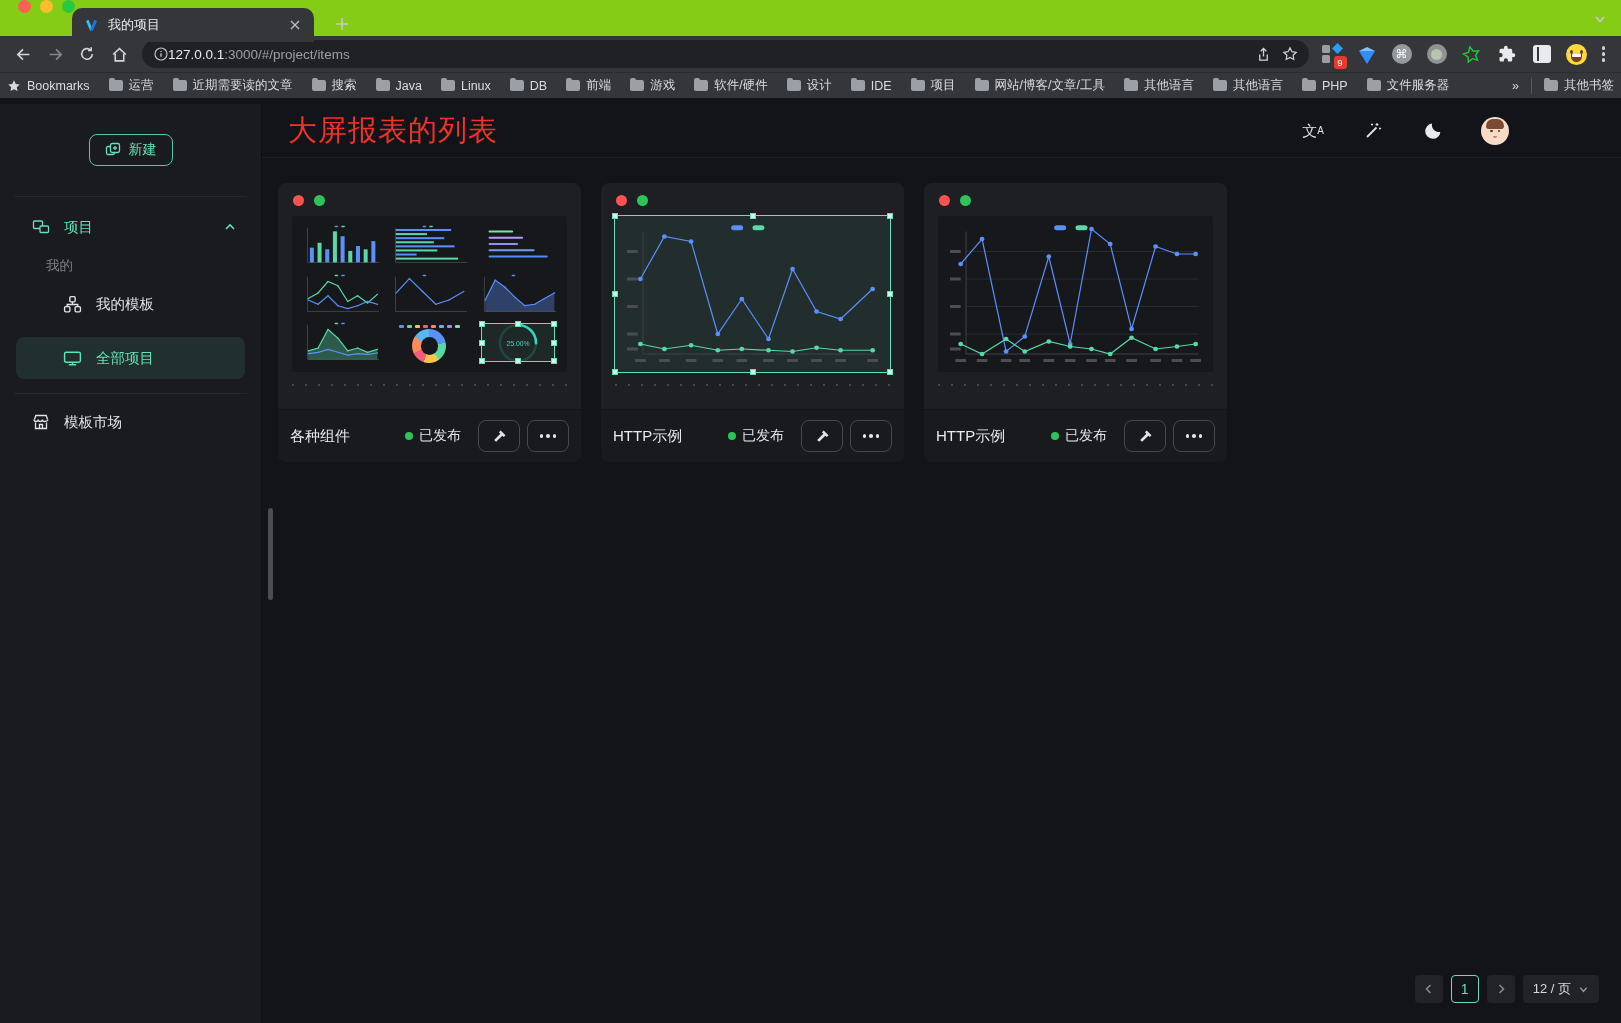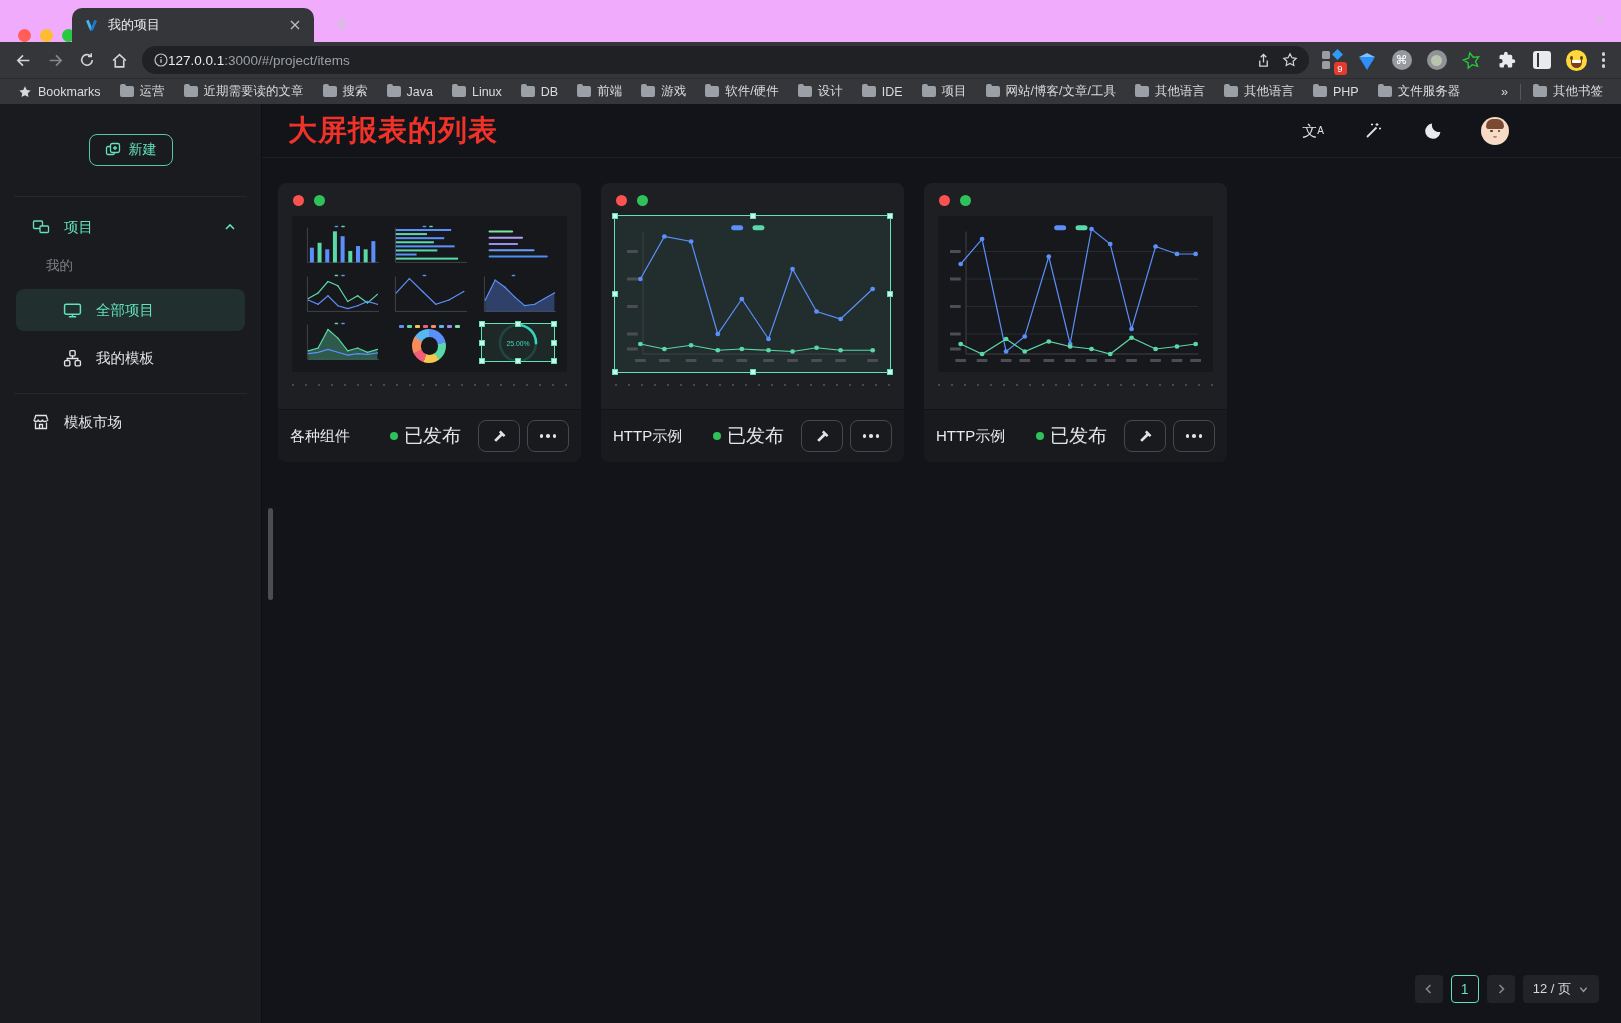--- a/index.html
+++ b/index.html
@@ -2,21 +2,21 @@
 <html><head>
 <meta charset="utf-8">
 <style>
   *{box-sizing:border-box;margin:0;padding:0}
   html,body{width:1621px;height:1023px;overflow:hidden}
   body{font-family:"Liberation Sans","DejaVu Sans",sans-serif;background:#131419;position:relative;color:#e8eaed}
   svg{display:block}
   .fit{position:absolute;inset:0;width:100%;height:100%}
 
   
-  .tabstrip{height:42px;background:#f0abfc;position:relative;display:flex;align-items:flex-end}
+  .tabstrip{height:36px;background:#84cc16;position:relative;display:flex;align-items:flex-start}
   .traffic{display:flex;gap:9px;padding:0 14px 0 18px}
   .tdot{width:13px;height:13px;border-radius:50%}
   .tdot.red{background:#ff5f57}.tdot.yellow{background:#febc2e}.tdot.green{background:#28c840}
   .tab{position:absolute;left:72px;top:8px;width:242px;height:34px;background:#35363a;border-radius:10px 10px 0 0;display:flex;align-items:center;padding:0 10px 0 12px;gap:9px}
   .tab-title{flex:1;font-size:13px;color:#e8eaed;white-space:nowrap;overflow:hidden}
   .tab-close{width:18px;height:18px;display:flex;align-items:center;justify-content:center;color:#bdc1c6;border-radius:50%}
   .newtab{position:absolute;left:328px;top:10px;width:28px;height:28px;display:flex;align-items:center;justify-content:center;color:#c6c9cc;border-radius:50%}
   .tab-search{position:absolute;right:14px;top:12px;color:#c6c9cc}
 
   .toolbar{height:36px;background:#35363a;display:flex;align-items:center;padding:0 8px;gap:2px}
@@ -39,21 +39,21 @@
   .side-sq{width:18px;height:18px;background:#e8eaed;border-radius:3px;position:relative}
   .side-sq i{position:absolute;left:4px;top:2px;bottom:2px;width:2px;background:#35363a}
   .emoji{width:21px;height:21px;border-radius:50%;background:#ffd83b;position:relative}
   .emoji .e1,.emoji .e2{position:absolute;top:6px;width:3px;height:4px;border-radius:50%;background:#5a4217}
   .emoji .e1{left:4px}.emoji .e2{right:4px}
   .emoji .m{position:absolute;left:5px;right:5px;bottom:3px;height:8px;background:#7a3f1d;border-radius:0 0 8px 8px}
   .emoji .m:before{content:"";position:absolute;left:1px;right:1px;top:0;height:3px;background:#fff;border-radius:1px}
   .kebab{display:flex;flex-direction:column;gap:2.5px;padding:0 8px 0 2px}
   .kebab i{width:3.5px;height:3.5px;border-radius:50%;background:#cfd2d6}
 
-  .bookmarks{height:26px;background:#35363a;border-top:1px solid #2a2b2e;display:flex;align-items:center;padding:0 18px;gap:19px;font-size:12.5px;color:#dadde0;white-space:nowrap;overflow:hidden}
+  .bookmarks{height:26px;background:#35363a;border-top:1px solid #2a2b2e;display:flex;align-items:center;padding:0 7px;gap:19px;font-size:12.5px;color:#dadde0;white-space:nowrap;overflow:hidden}
   .bm{display:flex;align-items:center;gap:6px}
   .folder{width:14px;height:11px;background:#9aa0a6;border-radius:2px;position:relative;flex:0 0 auto}
   .folder:before{content:"";position:absolute;top:-2px;left:0;width:6px;height:3px;background:#9aa0a6;border-radius:2px 2px 0 0}
   .bm-star{color:#d6d9dc}
   .bm-right{margin-left:auto;display:flex;align-items:center;gap:12px}
   .bm-sep{width:1px;height:16px;background:#55575b}
 
   
   .app{position:absolute;top:104px;left:0;right:0;bottom:0;display:flex}
   .sidebar{width:262px;background:#1a1b1f;border-right:1px solid #0d0e11;position:relative;flex:0 0 auto}
@@ -63,21 +63,21 @@
   .menu-parent .grow{flex:1}
   .menu-group{margin:10px 14px 0;padding-left:32px;color:#7d8085;font-size:13.5px;height:22px;display:flex;align-items:center}
   .menu-item{margin:6px 16px 0;height:42px;border-radius:8px;display:flex;align-items:center;gap:14px;padding-left:47px;font-size:14.5px;color:#e2e4e8}
   .menu-item.active{background:rgba(99,226,183,0.10);color:#63e2b7;margin-top:12px}
   .menu-root{margin:10px 14px 0;height:36px;display:flex;align-items:center;gap:14px;padding-left:18px;font-size:14.5px;color:#e2e4e8}
   .side-footer{position:absolute;left:0;right:0;bottom:0;border-top:1px solid #27282d;padding:13px 10px 16px;display:flex;justify-content:space-between}
   .side-footer .fbtn{height:35px;background:#27282d;border:none;border-radius:6px;color:#e3e5e8;font-size:13.5px;display:flex;align-items:center;gap:8px;padding:0 13px;cursor:pointer}
 
   .main{flex:1;display:flex;flex-direction:column;background:#131419;position:relative;min-width:0}
   .main-header{height:54px;flex:0 0 auto;display:flex;align-items:center;padding:0 112px 0 26px;border-bottom:1px solid rgba(255,255,255,0.05)}
-  .page-title{color:#f13228;font-size:29px;font-weight:700;letter-spacing:1px}
+  .page-title{color:#f13228;font-size:29px;font-weight:400;letter-spacing:1px}
   .header-icons{margin-left:auto;display:flex;align-items:center;gap:36px;color:#dfe2e6}
   .hicon{display:flex;align-items:center;justify-content:center;width:24px;height:24px;cursor:pointer}
   .translate{font-size:15px;line-height:1}
   .translate small{font-size:10px;vertical-align:-2px}
   .avatar{width:28px;height:28px;border-radius:50%;background:#f6dcc6;position:relative;overflow:hidden}
   .avatar .hair{position:absolute;top:2px;left:5px;right:5px;height:10px;border-radius:9px 9px 4px 4px;background:#7a4a32}
   .avatar .eyeL,.avatar .eyeR{position:absolute;top:13px;width:2.5px;height:2.5px;border-radius:50%;background:#4a3226}
   .avatar .eyeL{left:9px}.avatar .eyeR{right:9px}
   .avatar .mouth{position:absolute;top:19px;left:12px;width:4px;height:2px;border-radius:0 0 3px 3px;background:#c97b6f}
 
@@ -88,21 +88,21 @@
   .card{width:303px;height:279px;background:#1d1f23;border-radius:8px;display:flex;flex-direction:column;overflow:hidden;cursor:pointer}
   .card-dots{padding:12px 15px 9px;display:flex;gap:10px}
   .cdot{width:11px;height:11px;border-radius:50%}
   .cdot.red{background:#fa5151}.cdot.green{background:#2fc25b}
   .thumb{margin:1px 14px 0;height:156px;background:#17181c;border-radius:3px;position:relative}
   .thumb-sel{background:#1f2b26;outline:1px solid #63e2b7;overflow:visible}
   .chart-fill{position:absolute;inset:3px 4px;}
   .dotted{margin:12px 14px 0;height:2px;background:repeating-linear-gradient(90deg,#46484d 0 2px,transparent 2px 13px)}
   .card-footer{margin-top:auto;height:53px;background:#191a1e;border-top:1px solid #121316;display:flex;align-items:center;padding:0 12px}
   .card-title{flex:1;font-size:15px;color:#e8eaec}
-  .status{display:flex;align-items:center;gap:6px;font-size:19px;color:#e2e5e8;margin-right:10px}
+  .status{display:flex;align-items:center;gap:6px;font-size:14px;color:#e2e5e8;margin-right:10px}
   .sdot{width:8px;height:8px;border-radius:50%;background:#2fc25b}
   .icon-btn{width:42px;height:32px;border:1px solid #46484d;border-radius:8px;background:transparent;color:#dfe2e6;display:flex;align-items:center;justify-content:center;gap:3px;margin-left:7px;cursor:pointer}
   .icon-btn i{width:3.5px;height:3.5px;border-radius:50%;background:#dfe2e6}
 
   .minis{position:absolute;inset:8px;display:grid;grid-template-columns:repeat(3,1fr);grid-template-rows:repeat(3,1fr);gap:6px}
   .mini{position:relative}
   .donut-legend{position:absolute;top:4px;left:0;right:0;display:flex;justify-content:center;gap:3px}
   .donut-legend i{width:5px;height:2.5px;border-radius:1px}
   .donut-ring{position:absolute;top:50%;left:50%;width:34px;height:34px;margin:-14px 0 0 -17px;border-radius:50%}
   .donut-ring i{position:absolute;inset:24%;background:#17181c;border-radius:50%}
@@ -351,36 +351,36 @@
         </svg>
       <span>项目</span>
       <span class="grow"></span>
       <svg width="14" height="14" viewBox="0 0 14 14">
           <polyline points="3,9 7,5 11,9" stroke="currentColor" stroke-width="1.6" fill="none"></polyline>
         </svg>
     </div>
 
     <div class="menu-group">我的</div>
 
-    <div class="menu-item active">
-      <svg width="19" height="19" viewBox="0 0 18 18">
-          <rect x="1.5" y="3" width="15" height="9.5" rx="1.5" stroke="currentColor" fill="none" stroke-width="1.4"></rect>
-          <path d="M9 12.5V15M5.5 15h7" stroke="currentColor" stroke-width="1.4"></path>
-        </svg>
-      <span>全部项目</span>
-    </div>
-
     <div class="menu-item">
       <svg width="19" height="19" viewBox="0 0 18 18">
           <rect x="6.5" y="1.5" width="5" height="5" rx="1" stroke="currentColor" fill="none" stroke-width="1.3"></rect>
           <rect x="1.5" y="11" width="5" height="5" rx="1" stroke="currentColor" fill="none" stroke-width="1.3"></rect>
           <rect x="11.5" y="11" width="5" height="5" rx="1" stroke="currentColor" fill="none" stroke-width="1.3"></rect>
           <path d="M9 6.5V9M4 11V9h10v2" stroke="currentColor" stroke-width="1.3" fill="none"></path>
         </svg>
       <span>我的模板</span>
+    </div>
+
+    <div class="menu-item active">
+      <svg width="19" height="19" viewBox="0 0 18 18">
+          <rect x="1.5" y="3" width="15" height="9.5" rx="1.5" stroke="currentColor" fill="none" stroke-width="1.4"></rect>
+          <path d="M9 12.5V15M5.5 15h7" stroke="currentColor" stroke-width="1.4"></path>
+        </svg>
+      <span>全部项目</span>
     </div>
 
     <div class="side-div" style="margin-top:14px"></div>
 
     <div class="menu-root">
       <svg width="18" height="18" viewBox="0 0 18 18">
           <path d="M2.5 6.5L3.8 2.5h10.4l1.3 4" stroke="currentColor" fill="none" stroke-width="1.3"></path>
           <path d="M2 6.5c0 1.2.9 2 2.1 2s2.1-.8 2.1-2c0 1.2.9 2 2.1 2s2.1-.8 2.1-2c0 1.2.9 2 2.1 2S16 7.7 16 6.5" stroke="currentColor" fill="none" stroke-width="1.3"></path>
           <path d="M3.5 9.5v6h11v-6M7.5 15.5v-4h3v4" stroke="currentColor" fill="none" stroke-width="1.3"></path>
         </svg>

